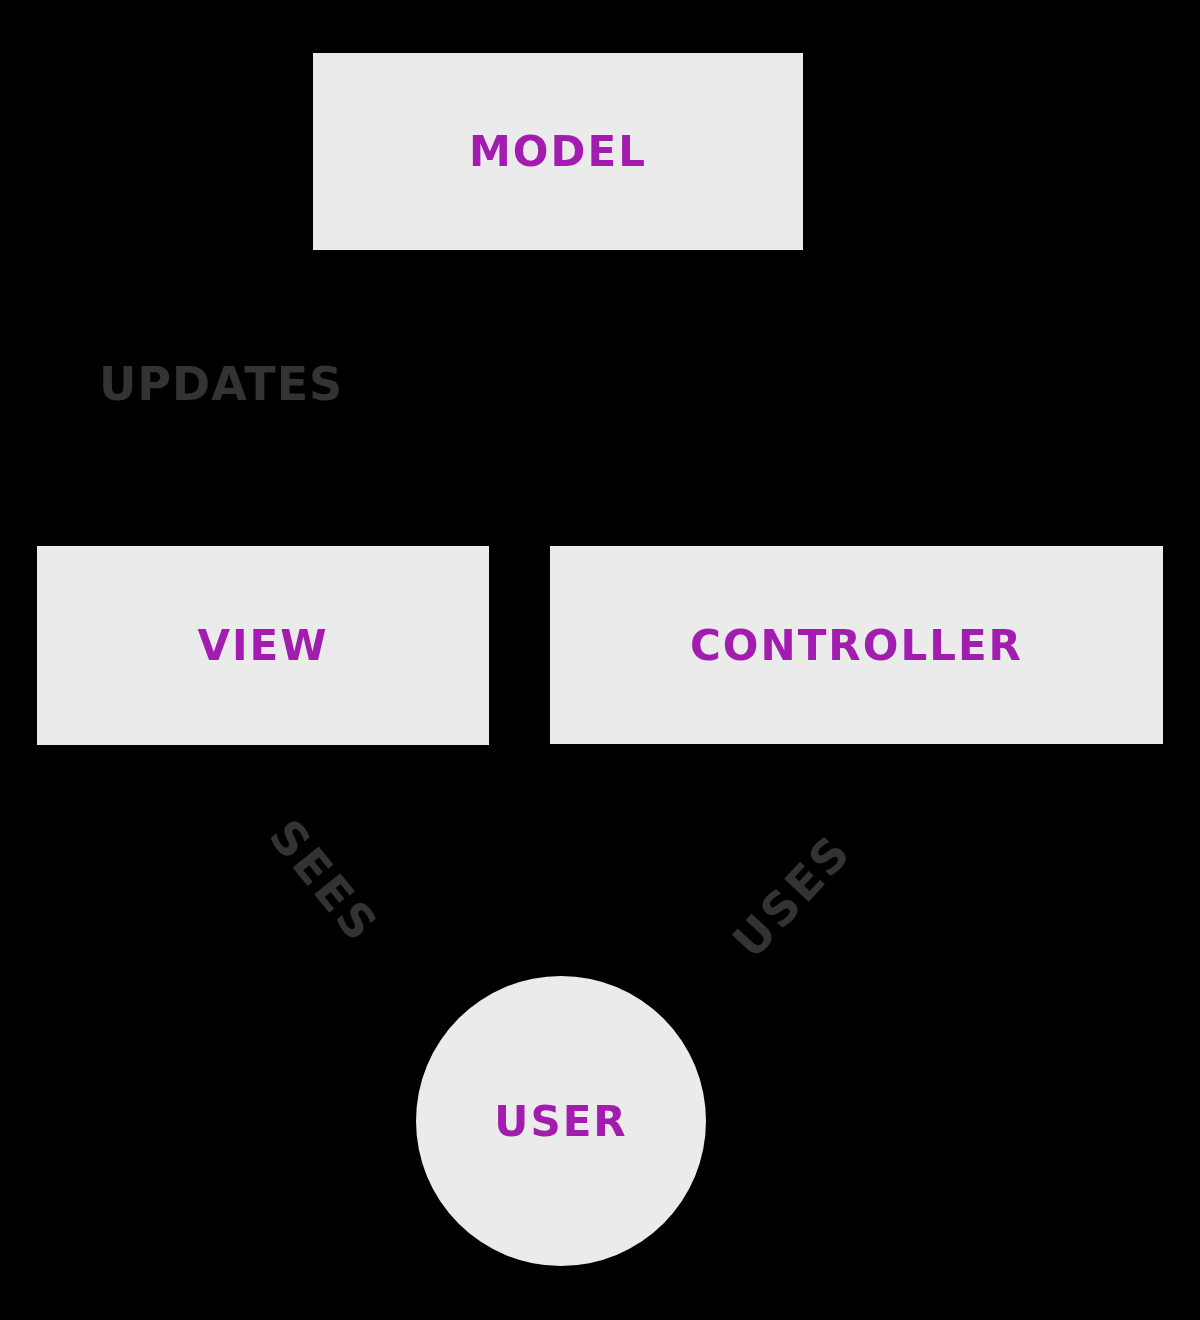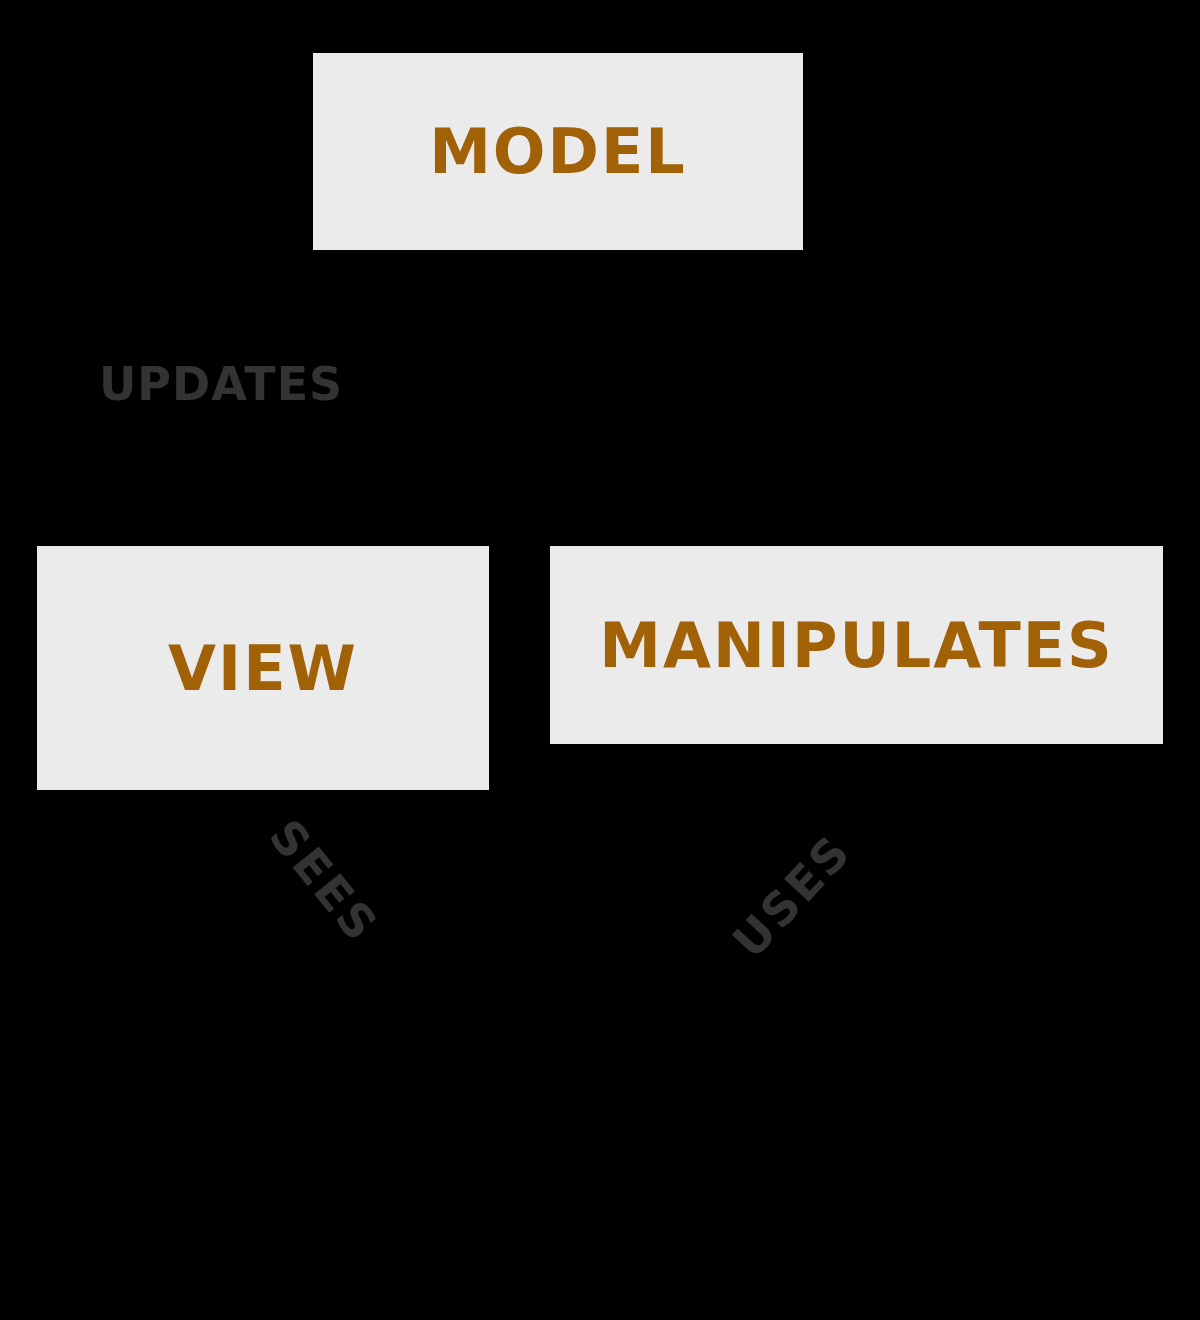--- a/index.html
+++ b/index.html
@@ -16,28 +16,28 @@
     font-family: "DejaVu Sans", "Liberation Sans", sans-serif;
   }
   .node {
     position: absolute;
     background: #EBEBEB;
     display: flex;
     align-items: center;
     justify-content: center;
   }
   .node-label {
-    color: #a16207;
-    font-size: 62px;
+    color: #a21caf;
+    font-size: 42px;
     font-weight: bold;
     letter-spacing: 2px;
     white-space: nowrap;
   }
   .node-model      { left: 313px; top: 53px;  width: 490px; height: 197px; }
-  .node-view       { left: 37px;  top: 546px; width: 452px; height: 244px; }
+  .node-view       { left: 37px;  top: 546px; width: 452px; height: 199px; }
   .node-controller { left: 550px; top: 546px; width: 613px; height: 198px; }
   .node-user {
     left: 416px; top: 976px;
     width: 290px; height: 290px;
     border-radius: 50%;
   }
   .edge-label {
     position: absolute;
     color: #333333;
     font-size: 46px;
@@ -71,21 +71,24 @@
   </div>
 
   <div class="edge-label edge-updates">UPDATES</div>
 
 
   <div class="node node-view">
     <span class="node-label">VIEW</span>
   </div>
 
   <div class="node node-controller">
-    <span class="node-label">MANIPULATES</span>
+    <span class="node-label">CONTROLLER</span>
   </div>
 
   <div class="edge-label edge-rotated edge-sees">SEES</div>
 
   <div class="edge-label edge-rotated edge-uses">USES</div>
 
+  <div class="node node-user">
+    <span class="node-label">USER</span>
+  </div>
 
 </div>
 
 </body></html>

